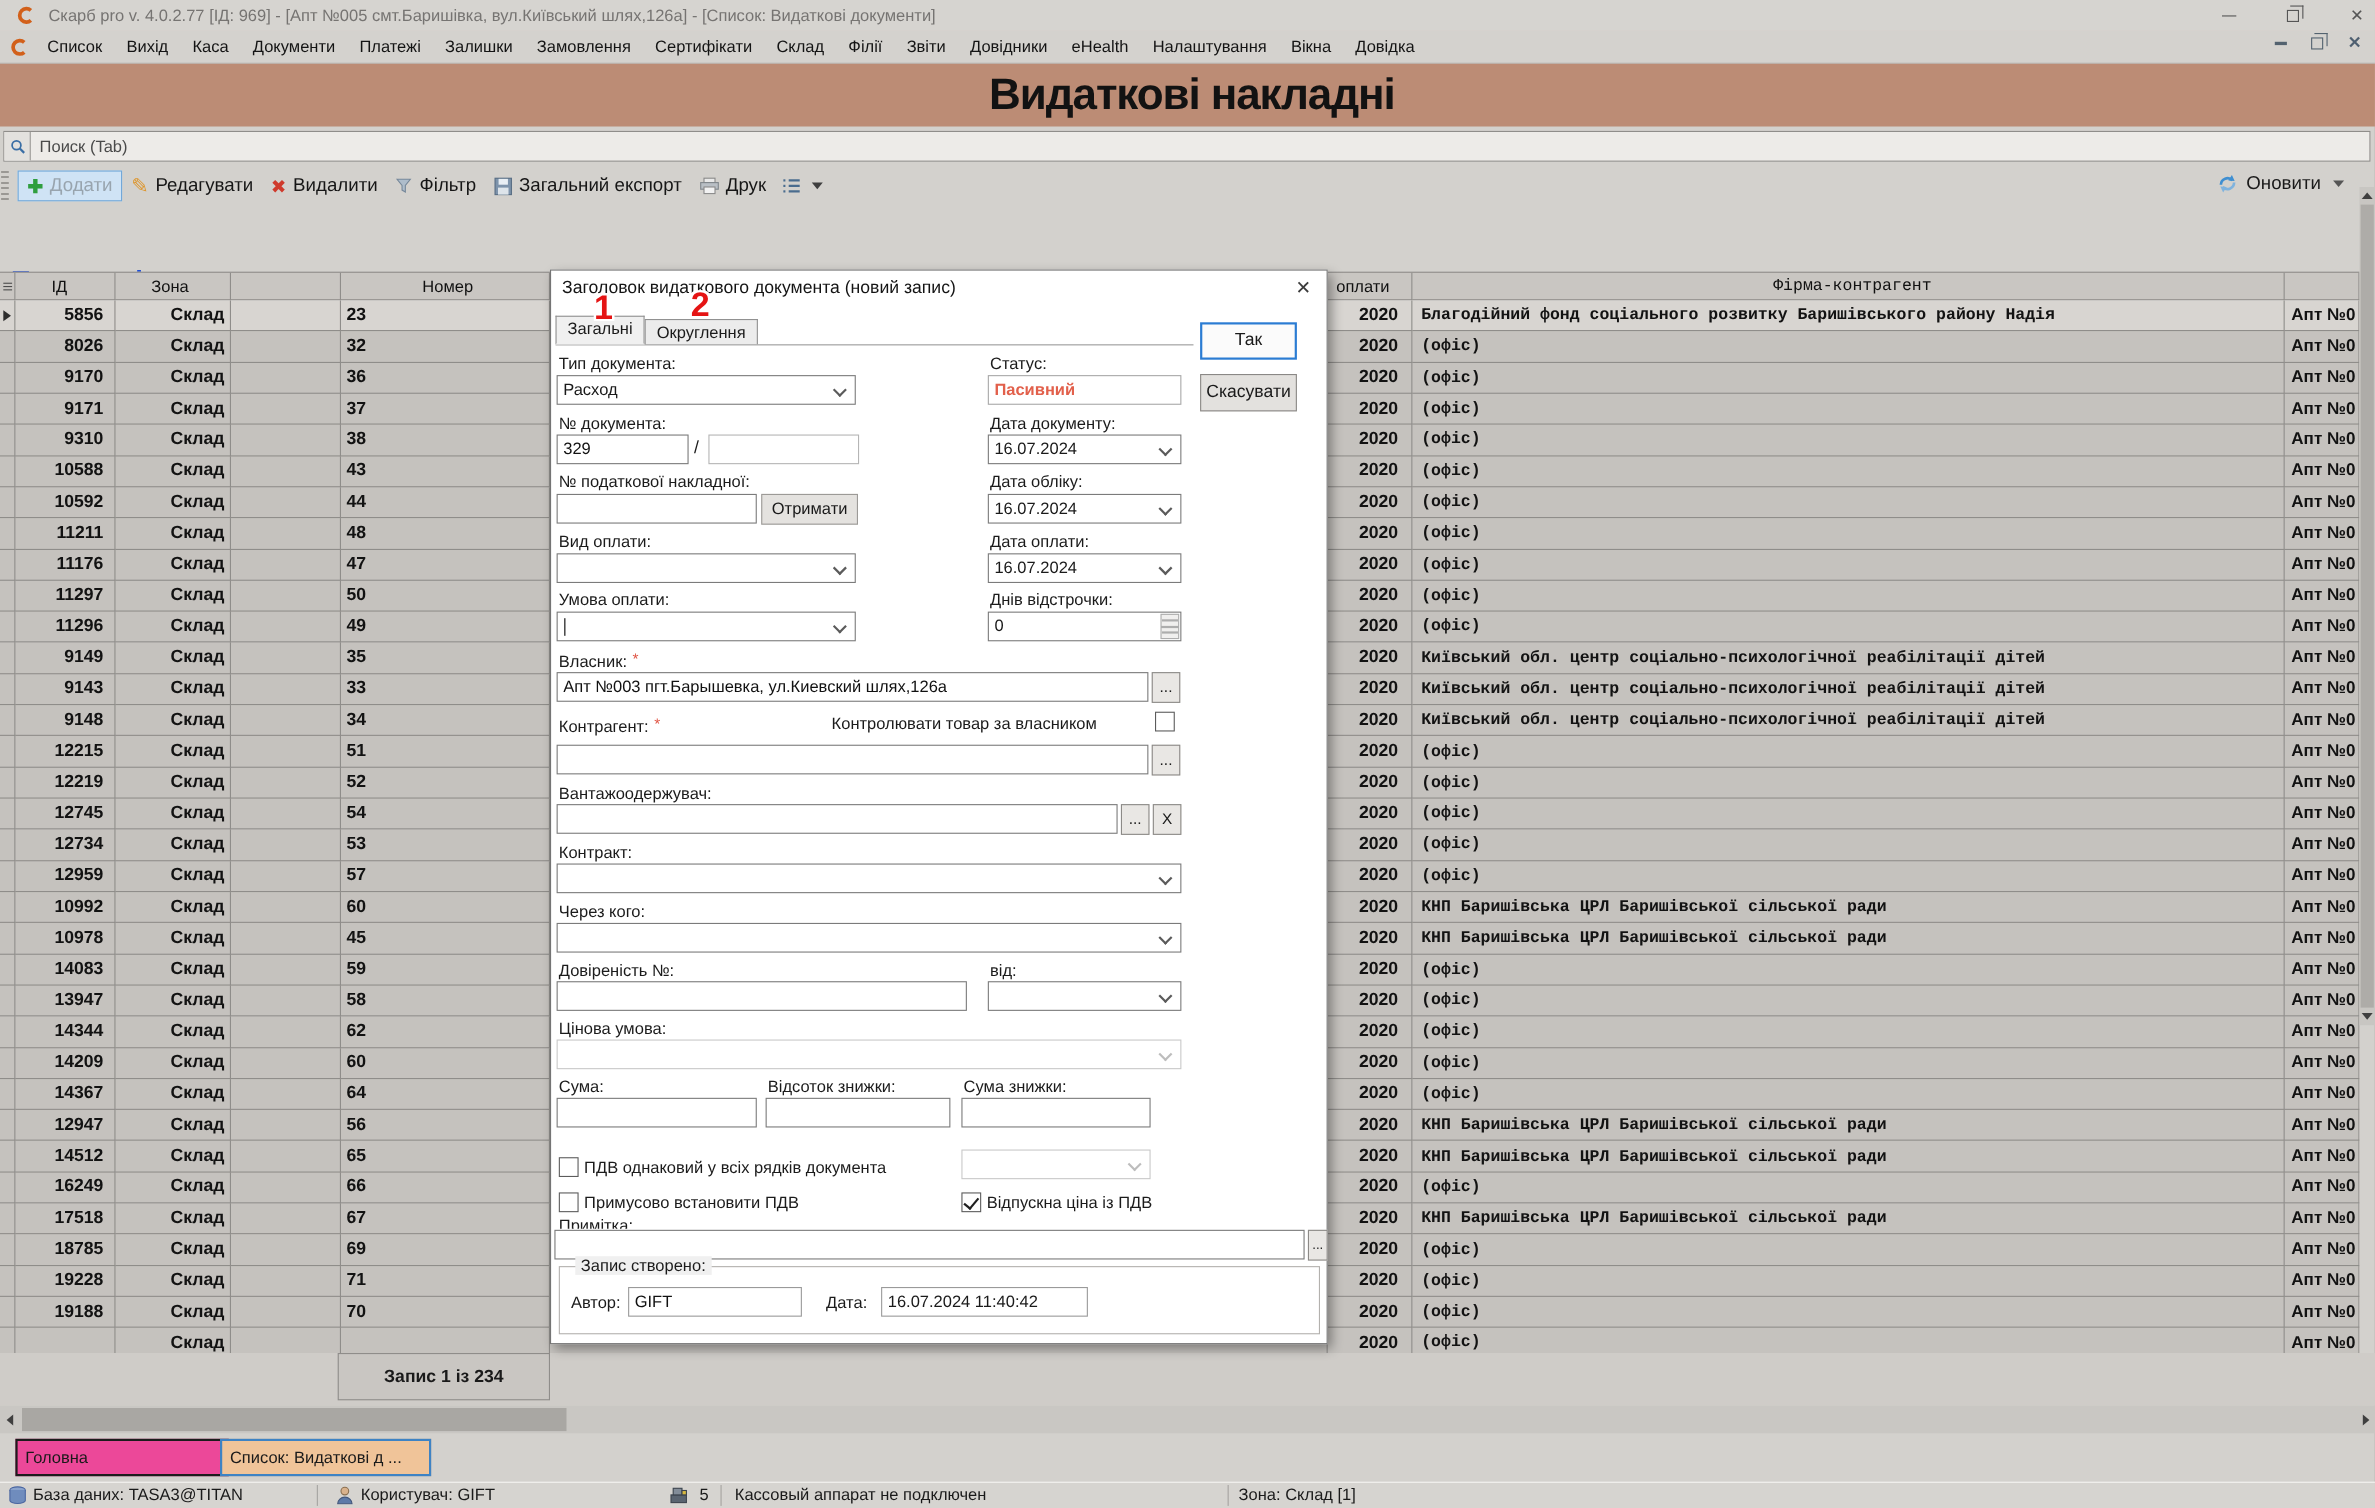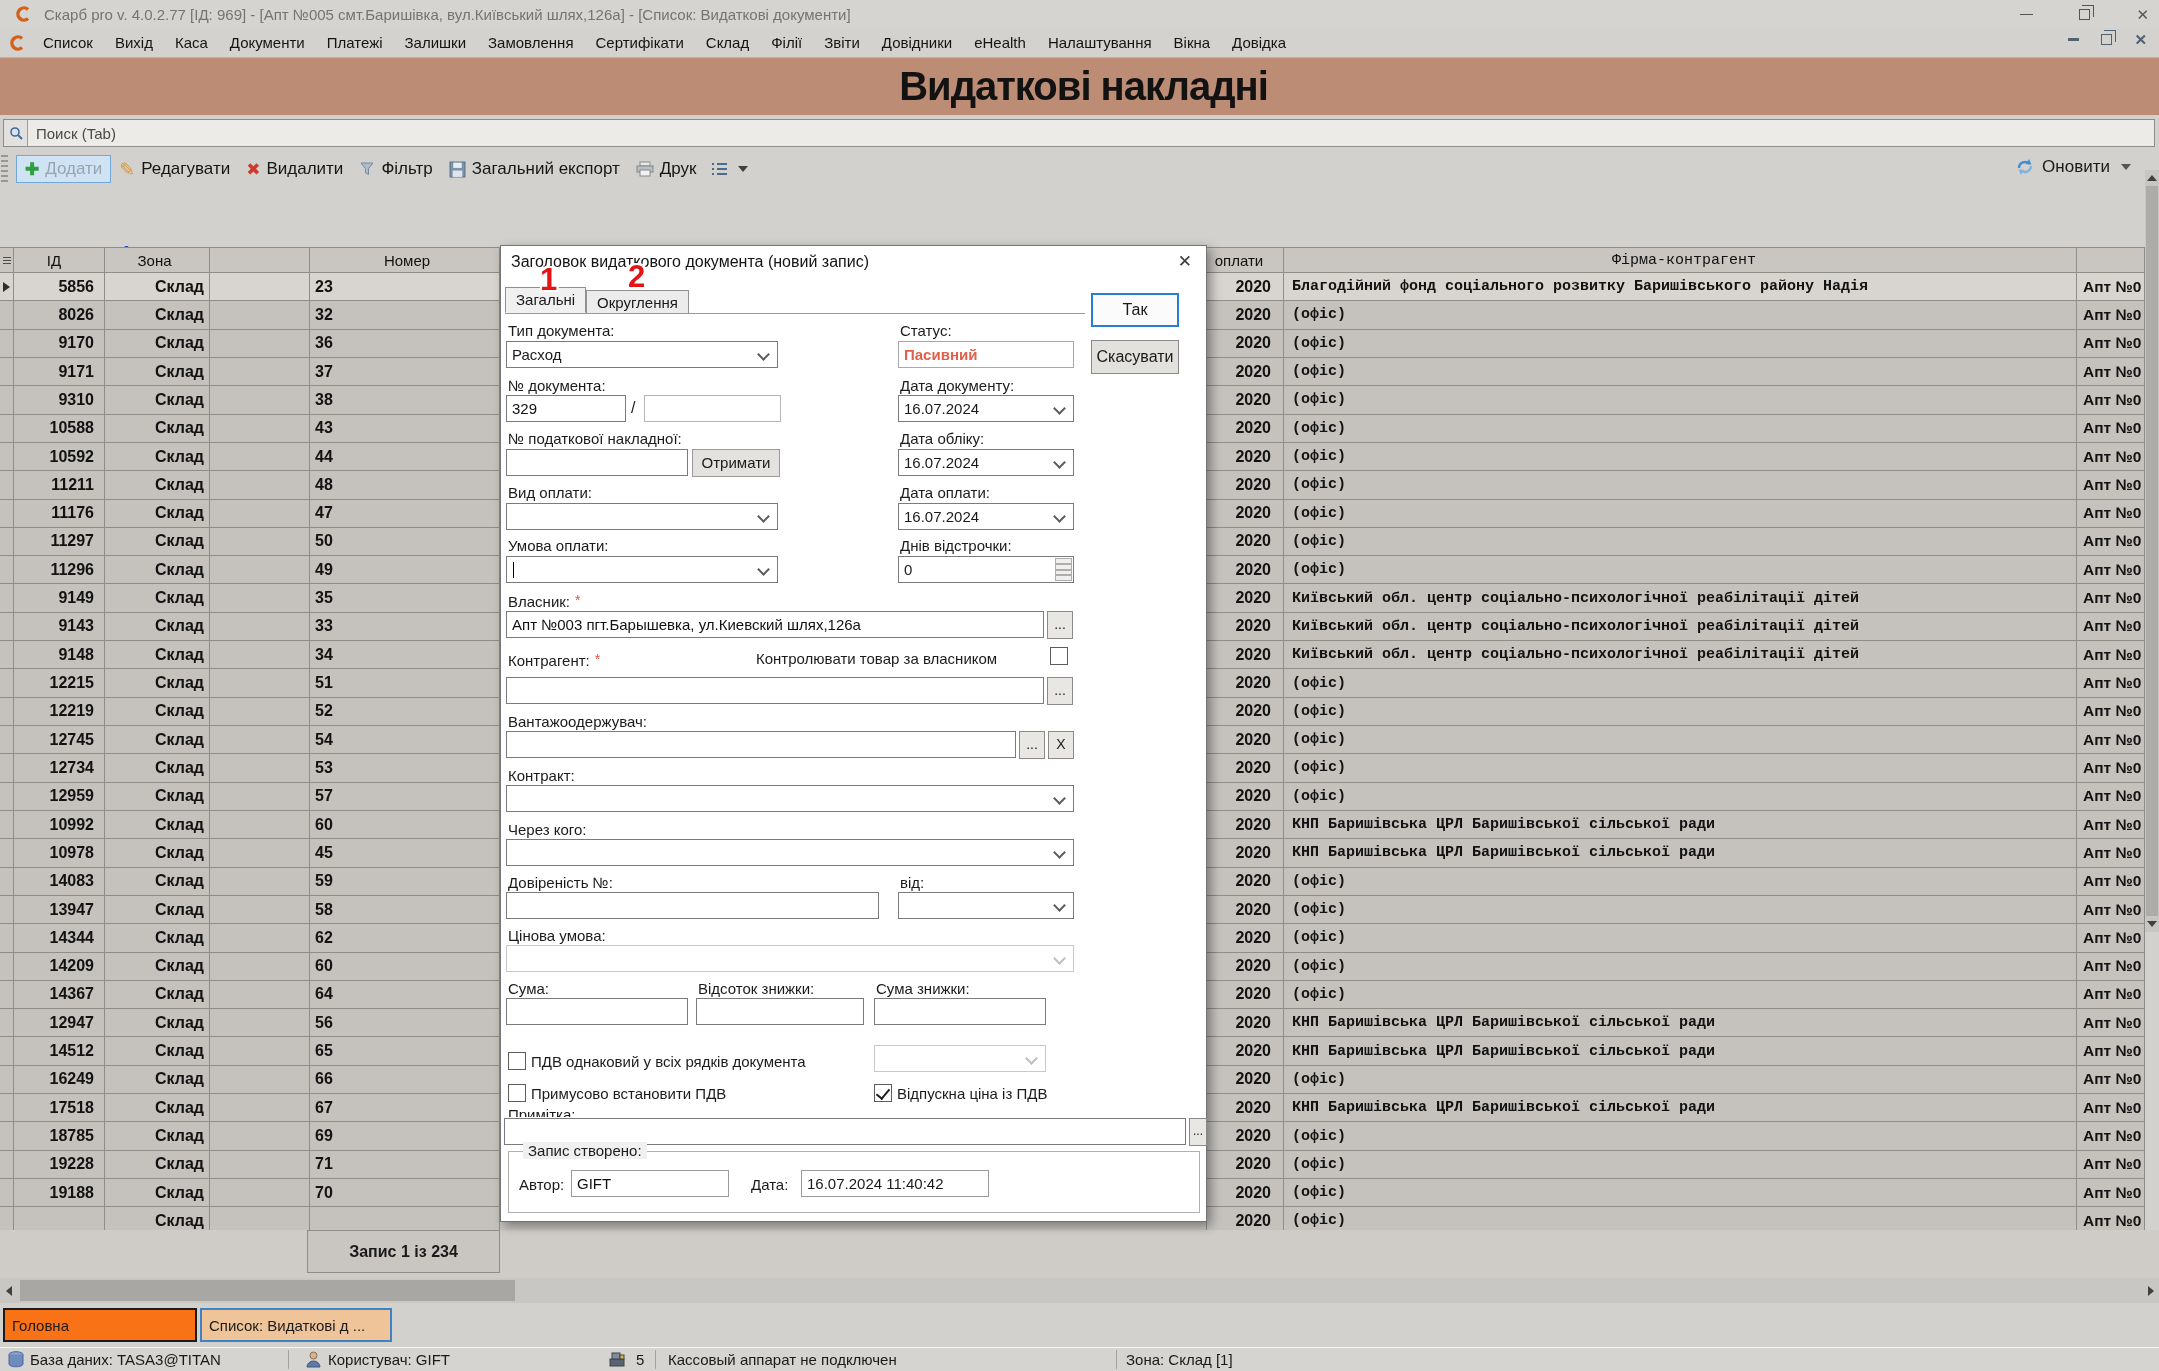--- a/index.html
+++ b/index.html
@@ -86,21 +86,21 @@
   .tri-l { width:0;height:0;border-top:5px solid transparent;border-bottom:5px solid transparent;border-right:6px solid #3f3f3f; }
   .tri-r { width:0;height:0;border-top:5px solid transparent;border-bottom:5px solid transparent;border-left:6px solid #3f3f3f; }
   .tri-u { width:0;height:0;border-left:5px solid transparent;border-right:5px solid transparent;border-bottom:6px solid #3f3f3f; }
   .tri-d { width:0;height:0;border-left:5px solid transparent;border-right:5px solid transparent;border-top:6px solid #3f3f3f; }
   .vscroll { position:absolute; left:2145px; top:170px; width:14px; height:762px; background:#c8c6c2; }
   .vthumb { position:absolute; left:1px; top:16px; width:12px; height:730px; background:#aeaca8; }
   .varr { position:absolute; left:0; width:14px; height:16px; display:flex; align-items:center; justify-content:center; }
 
   
   .btab { position:absolute; top:1308px; height:34px; font-size:15px; display:flex; align-items:center; padding-left:7px; }
-  .btab-home { left:3px; width:194px; background:#f97316; border:2px solid #1c1c1c; }
+  .btab-home { left:14px; width:194px; background:#ec4899; border:2px solid #1c1c1c; }
   .btab-list { left:200px; width:192px; background:#f0c499; border:2px solid #3e83c4; }
 
   
   .statusbar { position:absolute; left:0; top:1347px; width:2159px; height:24px; background:#d6d4d0;
                border-top:1px solid #f5f4f2; font-size:15px; }
   .sb-item { position:absolute; top:3px; white-space:nowrap; }
   .sb-div { position:absolute; top:2px; width:1px; height:19px; background:#a5a3a0; }
 
   
   .dialog { position:absolute; left:500px; top:245px; width:707px; height:977px; background:#ffffff;

